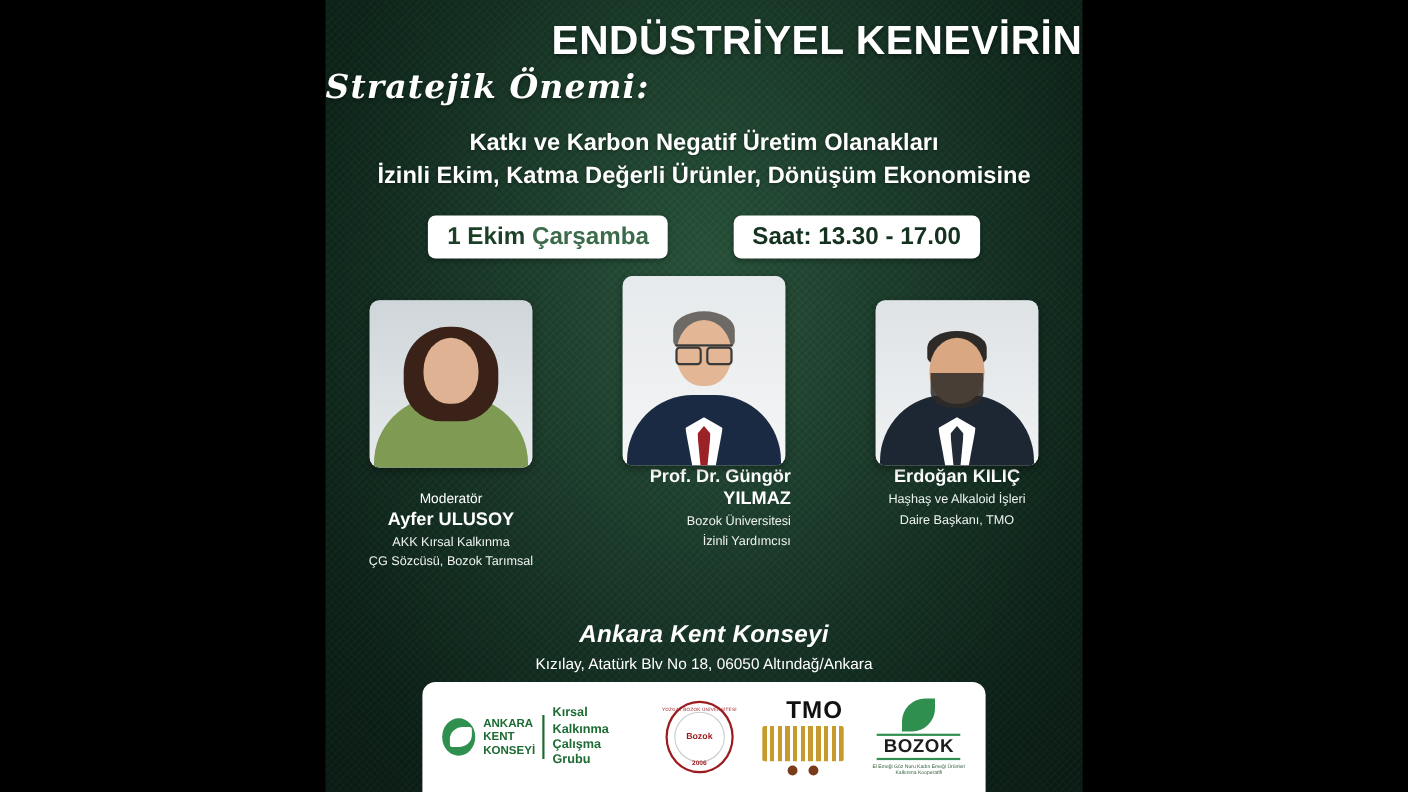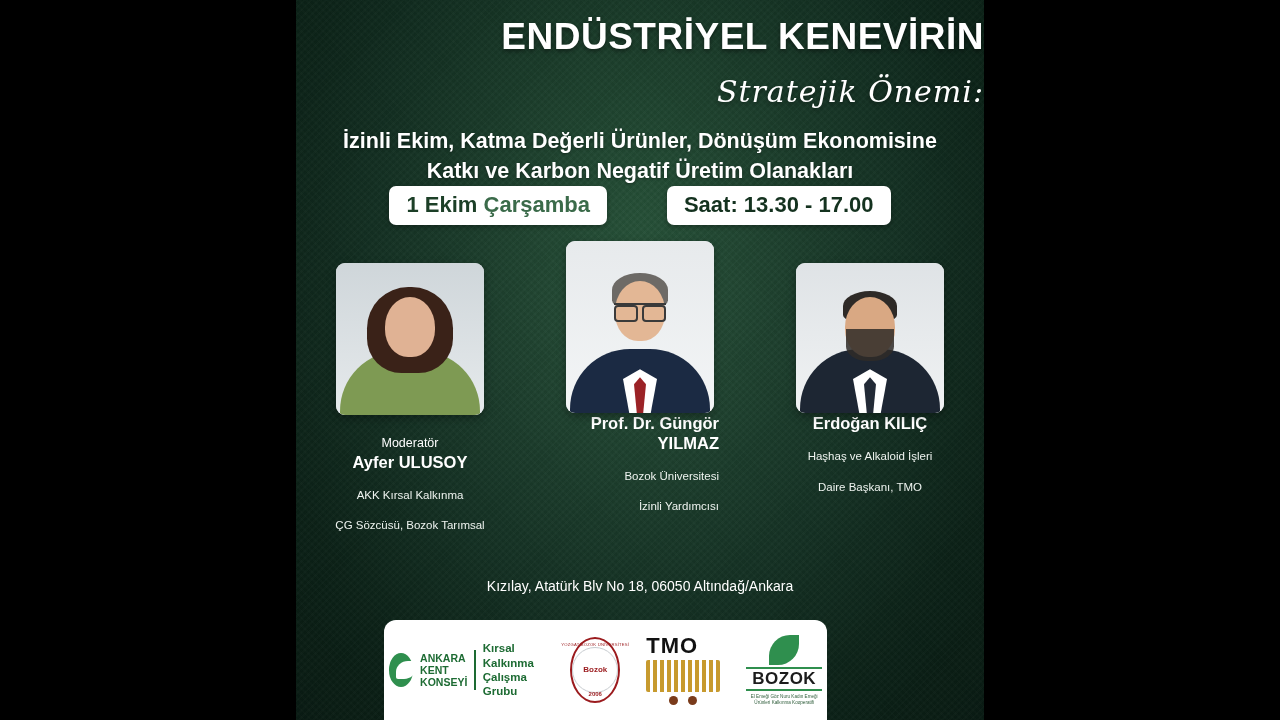--- a/index.html
+++ b/index.html
@@ -60,27 +60,27 @@
     font-size: 37px;
     font-weight: bold;
     letter-spacing: 0.5px;
     margin-top: 16px;
     text-shadow: 0 2px 4px rgba(0,0,0,0.45);
   }
 
   .script-line {
     position: relative;
     z-index: 2;
-    text-align: right;
+    text-align: left;
     color: #ffffff;
     font-family: "DejaVu Serif", serif;
     font-style: italic;
     font-size: 30px;
-    font-weight: normal;
-    margin-top: 16px;
+    font-weight: bold;
+    margin-top: 4px;
     letter-spacing: 1px;
     text-shadow: 0 2px 4px rgba(0,0,0,0.4);
   }
 
   .subtitle {
     position: relative;
     z-index: 2;
     text-align: center;
     color: #ffffff;
     font-size: 21.5px;
@@ -91,20 +91,21 @@
     text-shadow: 0 1px 3px rgba(0,0,0,0.4);
   }
 
   
   .chips {
     position: relative;
     z-index: 2;
     display: flex;
     justify-content: center;
     gap: 60px;
+    margin-top: 22px;
   }
   .chip {
     background: #ffffff;
     border-radius: 7px;
     padding: 6px 17px 7px;
     color: #14321f;
     font-size: 22px;
     font-weight: bold;
     white-space: nowrap;
     box-shadow: 0 2px 5px rgba(0,0,0,0.3);
@@ -248,21 +249,21 @@
   .sp-name {
     color: #ffffff;
     font-size: 16.5px;
     font-weight: bold;
     margin-top: 1px;
     line-height: 1.2;
   }
   .sp-desc {
     color: #eef3ef;
     font-size: 11.5px;
-    margin-top: 15px;
+    margin-top: 3px;
     line-height: 1.35;
   }
 
   
   .venue {
     position: relative;
     z-index: 2;
     text-align: center;
     margin-top: 44px;
   }
@@ -278,21 +279,21 @@
     font-size: 14px;
     margin-top: 5px;
   }
 
   
   .logo-strip {
     position: absolute;
     z-index: 3;
     left: 88px;
     bottom: 0;
-    width: 443px;
+    width: 512px;
     height: 100px;
     background: #ffffff;
     border-radius: 12px 12px 0 0;
     display: flex;
     align-items: center;
     justify-content: center;
     gap: 26px;
     padding: 0 18px;
     box-sizing: border-box;
   }
@@ -365,21 +366,21 @@
   }
   .bozok-uni .ring-bottom {
     position: absolute;
     bottom: 4px;
     font-size: 6px;
     color: #9b1b1e;
     font-weight: bold;
   }
 
   .tmo {
-    text-align: left;
+    text-align: right;
   }
   .tmo-word {
     font-size: 22px;
     font-weight: bold;
     letter-spacing: 1px;
     color: #111111;
     line-height: 1;
   }
   .tmo-grain {
     width: 74px; height: 32px;
@@ -430,22 +431,22 @@
 
   <div class="side-bar left"></div>
   <div class="side-bar right"></div>
 
   <div class="poster">
 
     <div class="headline">ENDÜSTRİYEL KENEVİRİN</div>
     <div class="script-line">Stratejik Önemi:</div>
 
     <div class="subtitle">
+      <div>Katkı ve Karbon Negatif Üretim Olanakları</div>
       <div>İzinli Ekim, Katma Değerli Ürünler, Dönüşüm Ekonomisine</div>
-      <div>Katkı ve Karbon Negatif Üretim Olanakları</div>
     </div>
 
     <div class="chips">
       <div class="chip">
         <span class="accent">1 Ekim</span>
         <span class="muted">Çarşamba</span>
       </div>
       <div class="chip time">Saat: 13.30 - 17.00</div>
     </div>
 
@@ -490,20 +491,21 @@
           <div class="ph-beard"></div>
         </div>
         <div class="sp-name">Erdoğan KILIÇ</div>
         <div class="sp-desc">Haşhaş ve Alkaloid İşleri</div>
         <div class="sp-desc">Daire Başkanı, TMO</div>
       </div>
 
     </div>
 
     <div class="venue">
+      <div class="venue-name">Ankara Kent Konseyi</div>
       <div class="venue-addr">Kızılay, Atatürk Blv No 18, 06050 Altındağ/Ankara</div>
     </div>
 
     <div class="logo-strip">
 
       <div class="logo">
         <div class="akk-mark"></div>
         <div class="akk-text">
           <div>ANKARA</div>
           <div>KENT</div>

